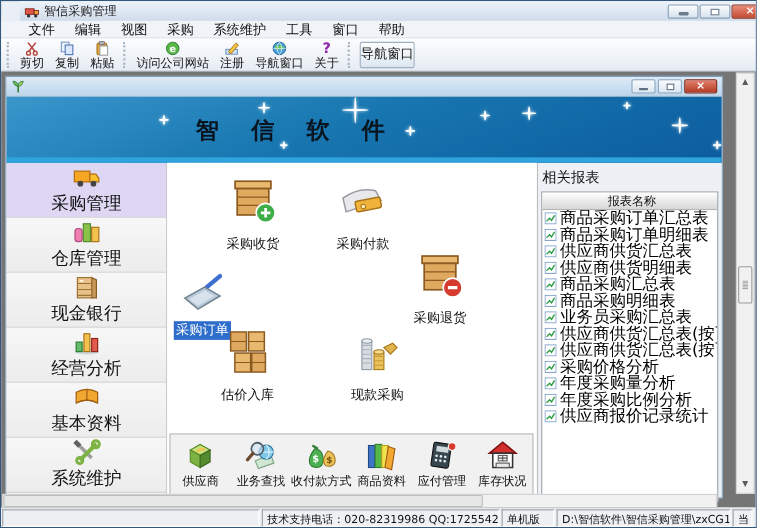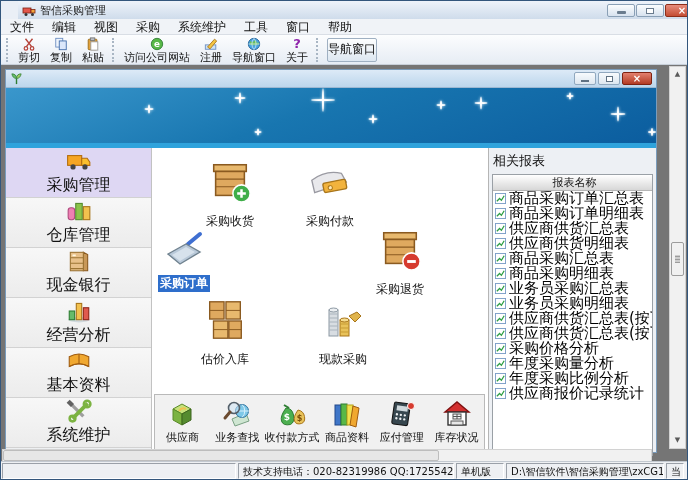--- a/index.html
+++ b/index.html
@@ -13,21 +13,21 @@
   .winbtns{position:absolute;right:5px;top:3px;display:flex;gap:1px;}
   .wbtn{width:28px;height:13px;border:1px solid #8aa0b6;border-radius:2px;
     background:linear-gradient(#fbfdfe,#d7e2ee);display:flex;align-items:center;justify-content:center;}
   .wbtn .bar{width:9px;height:3px;background:#6a7c8e;border-radius:1px;margin-top:4px;}
   .wbtn .box{width:8px;height:6px;border:1.5px solid #6a7c8e;background:#fff;}
   .wbtn.close{width:34px;background:linear-gradient(#e88d7c,#c44d34);border-color:#8e2e19;color:#fff;
     font-size:10px;font-weight:bold;line-height:1;}
 
   
   .menubar{position:absolute;left:0;top:18px;width:100%;height:16px;background:#f0f3f7;
-    border-bottom:1px solid #d9dee5;display:flex;align-items:center;padding-left:0;}
+    border-bottom:1px solid #d9dee5;display:flex;align-items:center;padding-left:16px;}
   .menuitem{font-size:12px;color:#111;padding:0 9px;line-height:16px;}
 
   
   .toolbar{position:absolute;left:0;top:34px;width:100%;height:30px;
     background:linear-gradient(#fcfdfe,#e6ecf4);border-bottom:1px solid #c7cfd9;
     display:flex;align-items:center;padding-left:2px;}
   .grip{width:4px;height:24px;margin:0 3px;border-left:2px dotted #a9b6c4;}
   .tbtn{display:flex;flex-direction:column;align-items:center;justify-content:center;
     padding:1px 5px;height:28px;}
   .tbtn span{font-size:11px;color:#111;line-height:11px;margin-top:1px;white-space:nowrap;}
@@ -228,20 +228,21 @@
         <span class="sp" style="left:138px;top:16px;width:9px;height:9px;"></span>
         <span class="sp" style="left:228px;top:4px;width:11px;height:11px;"></span>
         <span class="sp" style="left:305px;top:0px;width:24px;height:24px;"></span>
         <span class="sp" style="left:362px;top:26px;width:9px;height:9px;"></span>
         <span class="sp" style="left:430px;top:12px;width:9px;height:9px;"></span>
         <span class="sp" style="left:468px;top:8px;width:13px;height:13px;"></span>
         <span class="sp" style="left:604px;top:18px;width:15px;height:15px;"></span>
         <span class="sp" style="left:642px;top:40px;width:8px;height:8px;"></span>
         <span class="sp" style="left:248px;top:40px;width:7px;height:7px;"></span>
         <span class="sp" style="left:560px;top:4px;width:7px;height:7px;"></span>
+        <div class="btitle">智 信 软 件</div>
         <div class="strip"></div>
       </div>
 
       <div class="content">
 
         <div class="sidebar">
           <div class="sitem sel">
             <svg width="26" height="24" viewBox="0 0 24 22">
               <rect x="1.5" y="6" width="13" height="9" fill="#f6a623" stroke="#b36d0e"></rect>
               <path d="M14.5 8.5h5l2.5 3.5v3h-7.5z" fill="#fbc02d" stroke="#b36d0e"></path>
@@ -311,21 +312,21 @@
 
           <div class="dicon" style="left:142px;top:14px;">
             <svg width="46" height="44" viewBox="0 0 48 44">
               <path d="M5 18q15-11 31-7l5 9-33 11z" fill="#e9e9ec" stroke="#9a9aa2" stroke-width="1.4"></path>
               <rect x="17" y="19" width="24" height="10" rx="2" fill="#f2b33d" stroke="#a8751a" stroke-width="1.4" transform="rotate(-11 29 24)"></rect>
               <circle cx="24" cy="25" r="2.2" fill="#fde9b8" stroke="#a8751a" transform="rotate(-11 29 24)"></circle>
             </svg>
             <span class="lbl">采购付款</span>
           </div>
 
-          <div class="dicon" style="left:-4px;top:82px;font-weight:bold;">
+          <div class="dicon" style="left:-4px;top:99px;">
             <svg width="44" height="38" viewBox="0 0 44 38">
               <path d="M26 14L38 4" stroke="#3f6fd1" stroke-width="4" stroke-linecap="round"></path>
               <path d="M6 24l18-10 14 8-20 12z" fill="#b9c9d9" stroke="#70828f" stroke-width="1.4"></path>
               <path d="M10 25l14-8 9 5-15 9z" fill="#d7e2ec"></path>
             </svg>
             <span class="lbl sel">采购订单</span>
           </div>
 
           <div class="dicon" style="left:212px;top:78px;">
             <svg width="46" height="48" viewBox="0 0 48 48">
@@ -484,27 +485,20 @@
                   <rect x="0.5" y="0.5" width="11" height="11" fill="#fff" stroke="#7a9cc6"></rect>
                   <path d="M2 9l3-3 2 2 3-5" stroke="#2e9e44" stroke-width="1.4" fill="none"></path>
                 </svg>
                 <span>业务员采购汇总表</span>
               </div>
             <div class="grow">
                 <svg width="11" height="11" viewBox="0 0 12 12">
                   <rect x="0.5" y="0.5" width="11" height="11" fill="#fff" stroke="#7a9cc6"></rect>
                   <path d="M2 9l3-3 2 2 3-5" stroke="#2e9e44" stroke-width="1.4" fill="none"></path>
                 </svg>
-                <span>业务员采购明细表</span>
-              </div>
-            <div class="grow">
-                <svg width="11" height="11" viewBox="0 0 12 12">
-                  <rect x="0.5" y="0.5" width="11" height="11" fill="#fff" stroke="#7a9cc6"></rect>
-                  <path d="M2 9l3-3 2 2 3-5" stroke="#2e9e44" stroke-width="1.4" fill="none"></path>
-                </svg>
                 <span>供应商供货汇总表(按币种合并)</span>
               </div>
             <div class="grow">
                 <svg width="11" height="11" viewBox="0 0 12 12">
                   <rect x="0.5" y="0.5" width="11" height="11" fill="#fff" stroke="#7a9cc6"></rect>
                   <path d="M2 9l3-3 2 2 3-5" stroke="#2e9e44" stroke-width="1.4" fill="none"></path>
                 </svg>
                 <span>供应商供货汇总表(按币种分开)</span>
               </div>
             <div class="grow">

